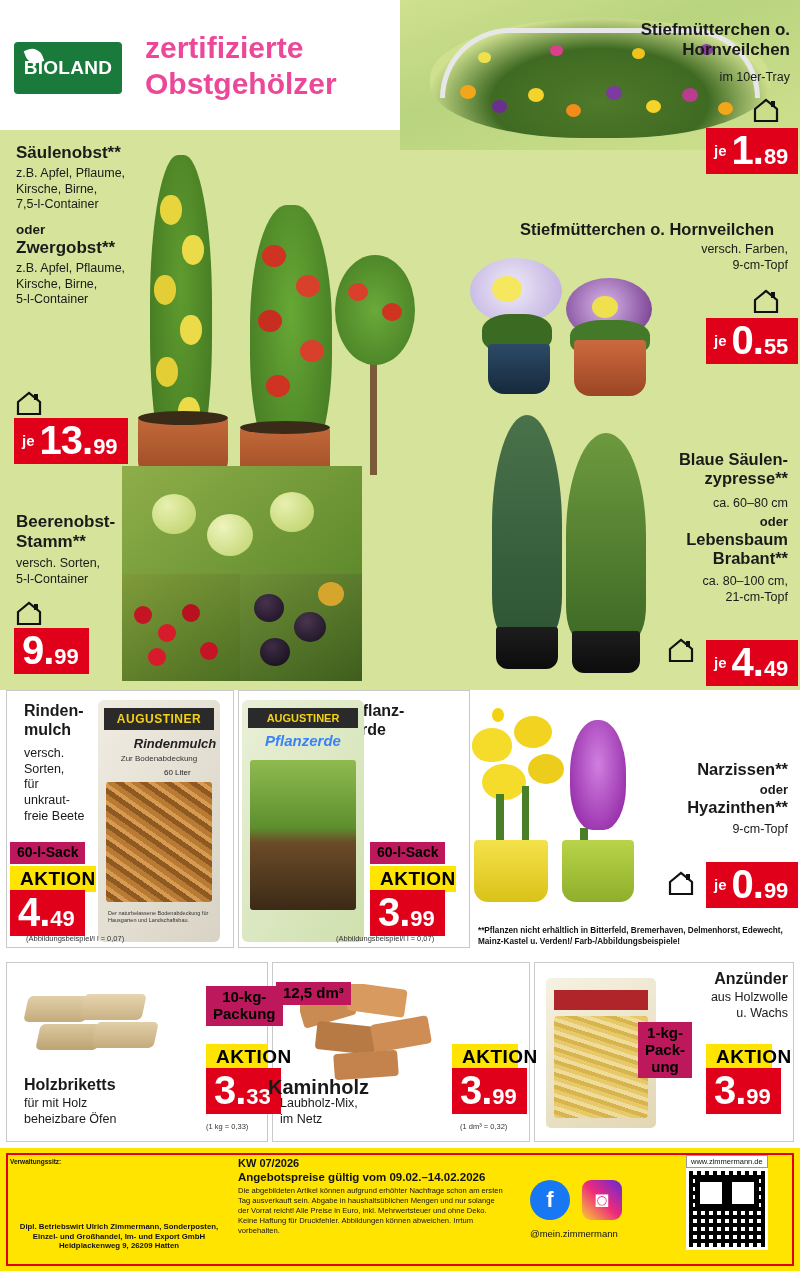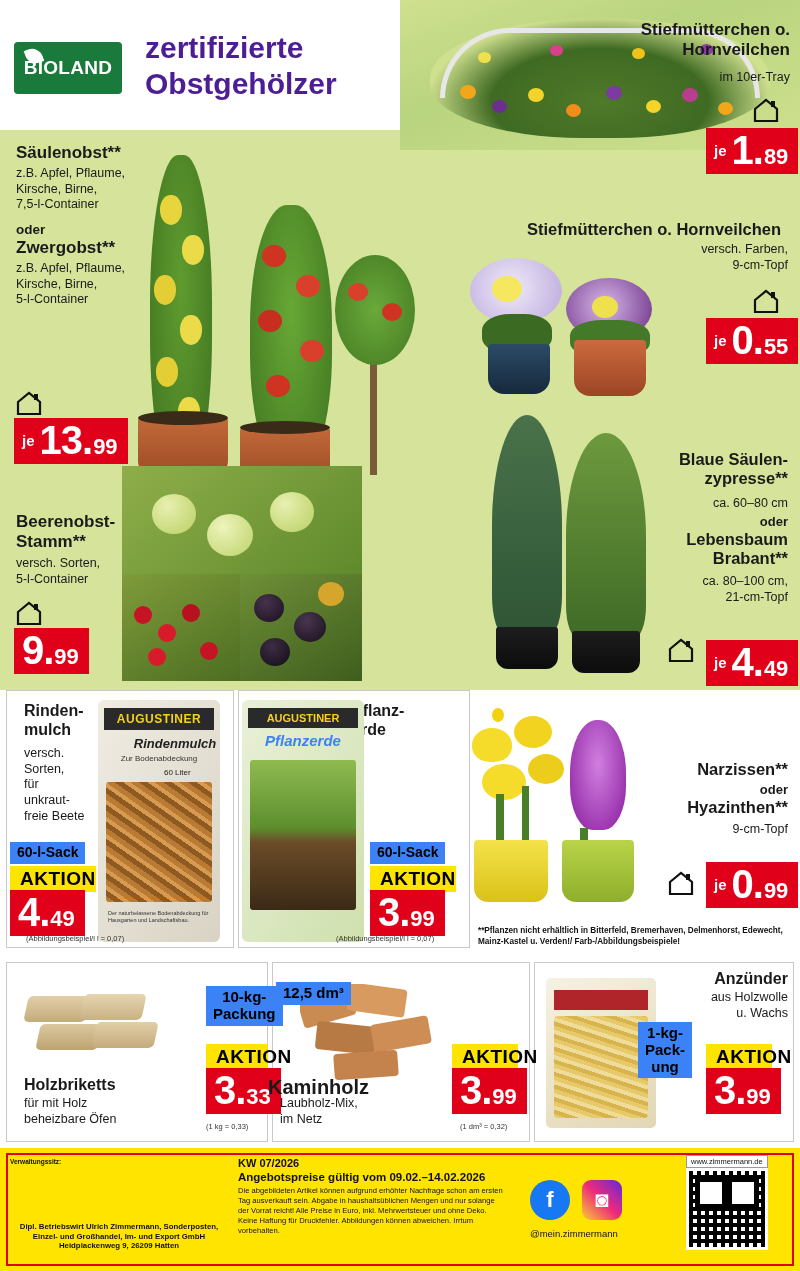--- a/index.html
+++ b/index.html
@@ -36,21 +36,21 @@
     background:#ffe400;
     color:#000;
     font-weight:bold;
     font-size:19px;
     text-align:center;
     padding:2px 10px;
     letter-spacing:0.5px;
   }
   .pack-badge {
     position:absolute;
-    background:#3b82f6;
+    background:#be185d;
     color:#000;
     font-weight:bold;
     font-size:15px;
     text-align:center;
     padding:3px 7px;
     line-height:1.12;
   }
 
   .house-icon { position:absolute; }
 
@@ -59,21 +59,21 @@
   .bioland {
     position:absolute; left:14px; top:42px; width:108px; height:52px;
     background:#1a7a3c; border-radius:4px;
     display:flex; align-items:center; justify-content:center;
   }
   .bioland-text { color:#fff; font-size:19px; font-weight:bold; letter-spacing:0.3px; }
   .bioland-leaf { position:absolute; left:12px; top:6px; width:16px; height:16px;
     background:#fff; border-radius:0 70% 0 70%; transform:rotate(-20deg); }
   .zert {
     position:absolute; left:145px; top:30px;
-    font-size:30px; font-weight:bold; line-height:1.2; color:#4c1d95;
+    font-size:30px; font-weight:bold; line-height:1.2; color:#ec4899;
   }
 
   
   .bg-green-top { position:absolute; left:0; top:0; width:800px; height:690px; background:#d5e49a; }
   .bg-green-grad { position:absolute; left:415px; top:0; width:385px; height:130px;
      background:linear-gradient(180deg,#cfe08f,#d8e7a4); }
   .panel-white { position:absolute; background:#fff; border:1px solid #c9c9c9; }
 
   
   .photo { position:absolute; overflow:hidden; }
@@ -247,21 +247,21 @@
     <div style="position:absolute;left:60px;top:138px;width:18px;height:18px;background:#b81120;border-radius:50%;"></div>
     <div style="position:absolute;left:26px;top:182px;width:18px;height:18px;background:#d81b2b;border-radius:50%;"></div>
     <div style="position:absolute;left:78px;top:176px;width:18px;height:18px;background:#c51424;border-radius:50%;"></div>
     <div style="position:absolute;left:118px;top:108px;width:122px;height:107px;background:linear-gradient(150deg,#6f8f38,#3f5e1d);"></div>
     <div style="position:absolute;left:132px;top:128px;width:30px;height:28px;background:radial-gradient(circle at 40% 30%,#46324c,#1a1020);border-radius:50%;"></div>
     <div style="position:absolute;left:172px;top:146px;width:32px;height:30px;background:radial-gradient(circle at 40% 30%,#4a354f,#16101c);border-radius:50%;"></div>
     <div style="position:absolute;left:138px;top:172px;width:30px;height:28px;background:radial-gradient(circle at 40% 30%,#3e2c44,#120d18);border-radius:50%;"></div>
     <div style="position:absolute;left:196px;top:116px;width:26px;height:24px;background:#d6a52b;border-radius:50%;"></div>
   </div>
 
-  <div class="prod-title" style="left:520px; top:220px; width:268px; text-align:center; font-size:16.5px;">Stiefmütterchen o. Hornveilchen</div>
+  <div class="prod-title" style="left:520px; top:220px; width:268px; text-align:left; font-size:16.5px;">Stiefmütterchen o. Hornveilchen</div>
   <div class="prod-desc" style="left:600px; top:242px; width:188px; text-align:right; font-size:12.5px; white-space:pre-line;">versch. Farben,
 9-cm-Topf</div>
 
   <div class="photo" style="left:470px; top:248px; width:220px; height:150px;">
     <div style="position:absolute;left:0px;top:10px;width:92px;height:66px;background:radial-gradient(circle at 45% 45%,#efeaf8,#b9a7dc);border-radius:50%;"></div>
     <div style="position:absolute;left:22px;top:28px;width:30px;height:26px;background:#f5e85e;border-radius:50%;"></div>
     <div style="position:absolute;left:96px;top:30px;width:86px;height:62px;background:radial-gradient(circle at 45% 45%,#d7b7e8,#6c2f86);border-radius:50%;"></div>
     <div style="position:absolute;left:122px;top:48px;width:26px;height:22px;background:#efe14e;border-radius:50%;"></div>
     <div style="position:absolute;left:12px;top:66px;width:70px;height:40px;background:#3b6a22;border-radius:40%;"></div>
     <div style="position:absolute;left:100px;top:72px;width:80px;height:38px;background:#44792a;border-radius:40%;"></div>

